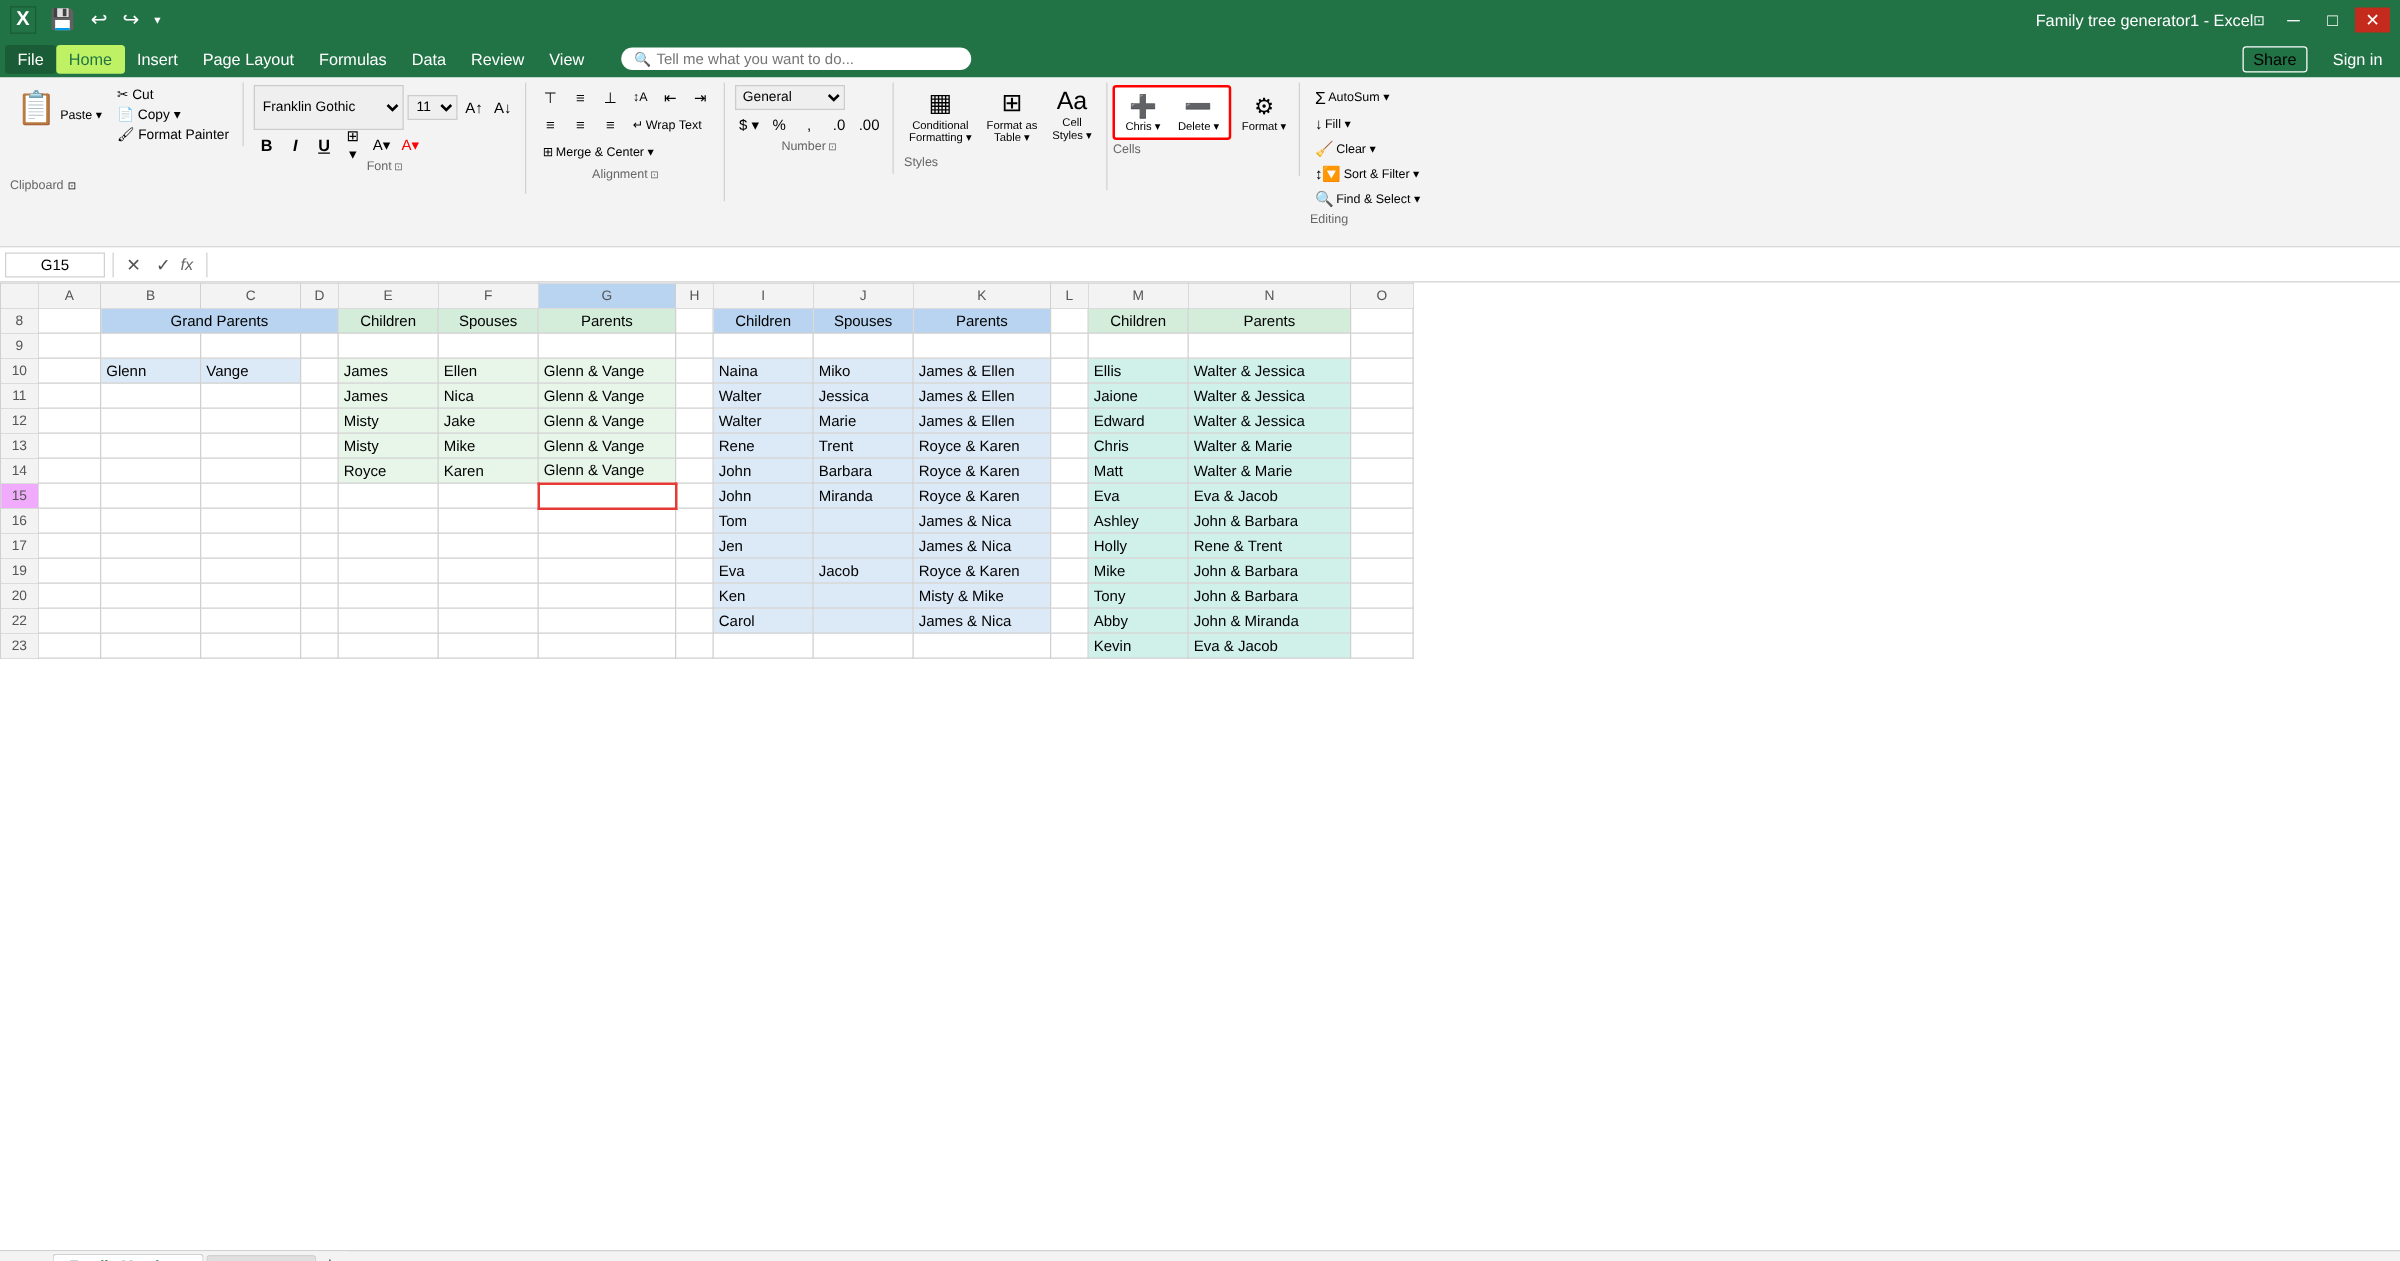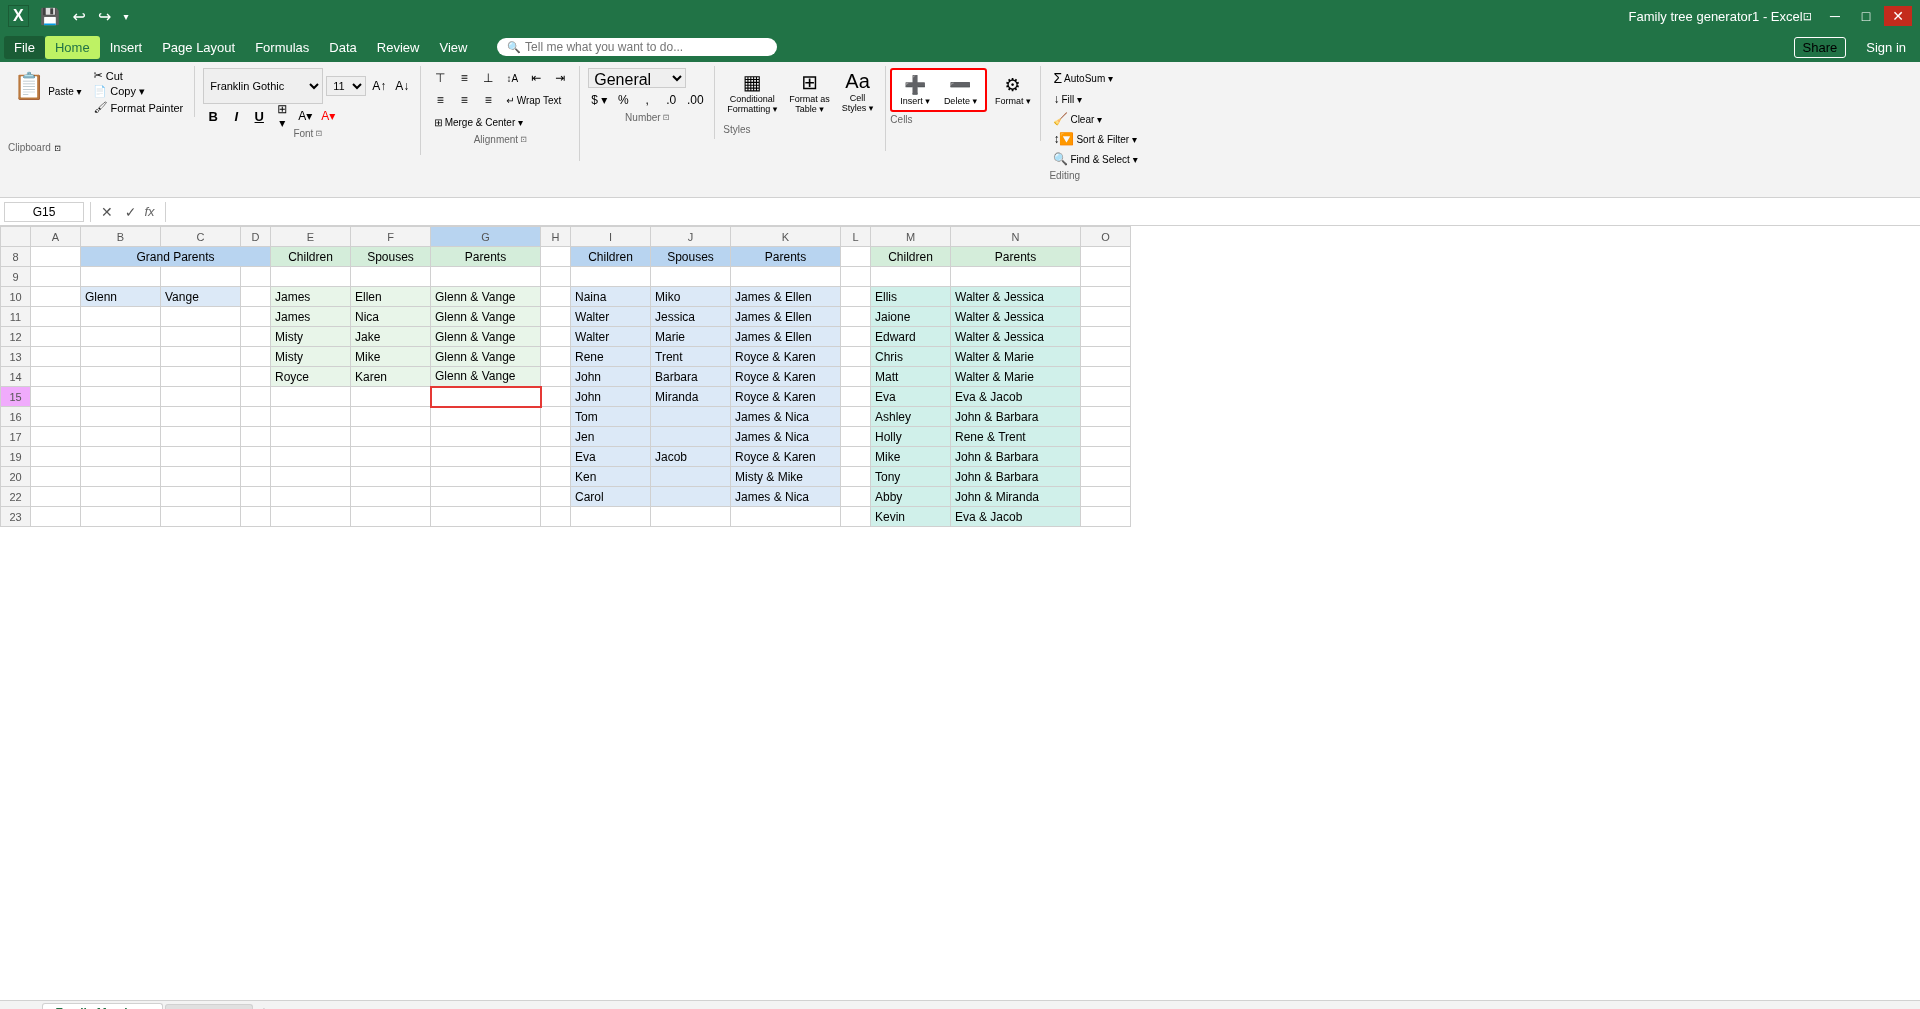--- a/index.html
+++ b/index.html
@@ -96,21 +96,21 @@
 
     
     .align-group-content { display: flex; flex-direction: column; gap: 2px; }
     .align-row { display: flex; gap: 2px; align-items: center; }
     .align-btn { width: 22px; height: 20px; cursor: pointer; background: #f3f3f3; border: 1px solid transparent; display: flex; align-items: center; justify-content: center; font-size: 12px; }
     .wrap-text-btn { font-size: 10px; padding: 0 4px; height: 20px; cursor: pointer; background: #f3f3f3; border: 1px solid transparent; display: flex; align-items: center; gap: 2px; }
     .merge-btn { font-size: 10px; padding: 0 4px; height: 20px; cursor: pointer; background: #f3f3f3; border: 1px solid transparent; display: flex; align-items: center; gap: 2px; }
 
     
     .number-group { display: flex; flex-direction: column; gap: 2px; }
-    .num-format-select { width: 98px; font-size: 16px; border: 1px solid #ccc; height: 20px; padding: 1px; }
+    .num-format-select { width: 88px; font-size: 11px; border: 1px solid #ccc; height: 20px; padding: 1px; }
 
     
     .styles-group { display: flex; gap: 6px; align-items: center; border-right: 1px solid #d1d1d1; padding: 2px 8px; }
     .style-btn { display: flex; flex-direction: column; align-items: center; font-size: 10px; cursor: pointer; padding: 2px 4px; border-radius: 3px; }
     .cell-btn { display: flex; flex-direction: column; align-items: center; font-size: 10px; cursor: pointer; padding: 2px 6px; border-radius: 3px; min-width: 40px; }
     .edit-btn { display: flex; align-items: center; gap: 2px; font-size: 10px; cursor: pointer; padding: 2px 4px; border-radius: 3px; }
 
     
     .formula-bar {
       display: flex;
@@ -382,21 +382,21 @@
     <div class="ribbon-group-label">
       <span>Styles</span>
     </div>
   </div>
 
   <div style="display:flex;flex-direction:column;border-right:1px solid #d1d1d1;padding:2px 4px 16px 4px;">
     <div style="display:flex;gap:2px;align-items:center;">
       <div style="border:2px solid red;border-radius:3px;display:flex;gap:2px;padding:2px;background:white;">
         <div class="cell-btn">
           <span style="font-size:18px;">➕</span>
-          <span style="font-size:9px;">Insert ▾</span>
+          <span style="font-size:9px;">Chris ▾</span>
         </div>
         <div class="cell-btn">
           <span style="font-size:18px;">➖</span>
           <span style="font-size:9px;">Delete ▾</span>
         </div>
       </div>
       <div class="cell-btn">
         <span style="font-size:18px;">⚙</span>
         <span style="font-size:9px;">Format ▾</span>
       </div>

